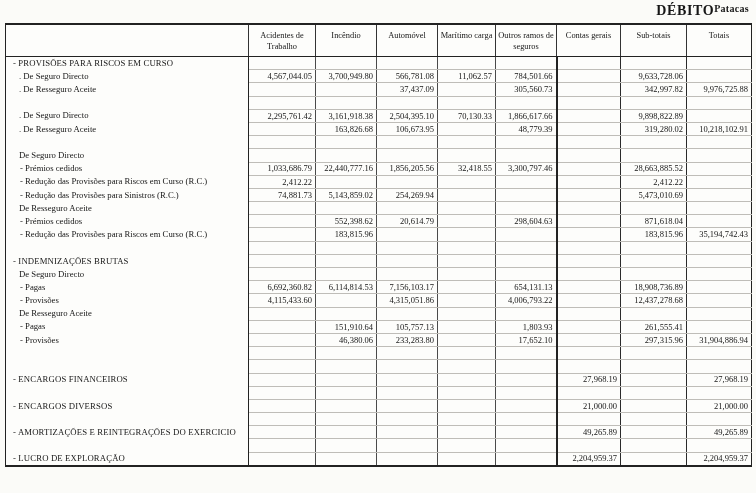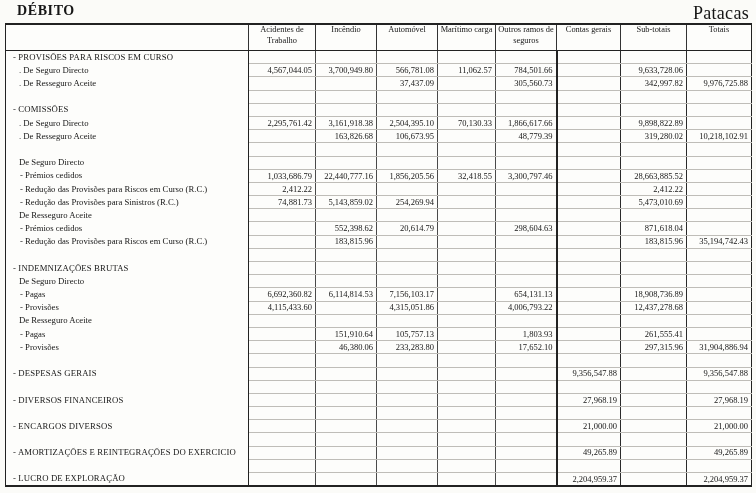--- a/index.html
+++ b/index.html
@@ -3,35 +3,35 @@
 <meta charset="utf-8">
 <style>
   html,body{margin:0;padding:0;}
   body{
     width:756px;height:493px;overflow:hidden;
     background:#fbfbf8;color:#161616;
     font-family:"Liberation Serif","DejaVu Serif",serif;
   }
   .topbar{
     box-sizing:border-box;height:23px;width:756px;
-    display:flex;justify-content:space-between;align-items:flex-start;
+    display:flex;justify-content:flex-end;align-items:flex-start;
     padding:3px 7px 0 17px;
   }
   .page-title{font-size:14px;font-weight:bold;letter-spacing:0.6px;}
-  .currency-label{font-size:18px;letter-spacing:0.3px;}
+  .currency-label{font-size:10px;letter-spacing:0.3px;font-weight:bold;}
 
   table.fin{
     border-collapse:collapse;table-layout:fixed;
     margin-left:5px;width:746px;
     border:1.6px solid #222;border-top-width:2px;border-bottom-width:2.5px;
     background:#fdfdfb;
   }
   thead th{
     font-weight:normal;font-size:8.4px;line-height:1.3;
-    text-align:center;vertical-align:top;padding:0 1px 0 1px;
+    text-align:center;vertical-align:top;padding:6px 1px 0 1px;
     height:25px;border-left:1px solid #333;border-bottom:1.8px solid #222;
   }
   thead th.lab{border-left:none;}
   td{font-size:8.7px;line-height:1;height:12.2px;padding:0;overflow:hidden;white-space:nowrap;}
   td.label{
     padding-left:7px;border-right:1.5px solid #222;
     text-align:left;
   }
   td.num{
     border-left:1px solid #4a4a4a;border-bottom:1px solid #bfbdb8;
@@ -115,31 +115,20 @@
         <td class="label"></td>
         <td class="num col0"></td>
         <td class="num col1"></td>
         <td class="num col2"></td>
         <td class="num col3"></td>
         <td class="num col4"></td>
         <td class="num col5"></td>
         <td class="num col6"></td>
         <td class="num col7"></td>
       </tr>
-      <tr class="row-section">
-        <td class="label">- COMISSÕES</td>
-        <td class="num col0"></td>
-        <td class="num col1"></td>
-        <td class="num col2"></td>
-        <td class="num col3"></td>
-        <td class="num col4"></td>
-        <td class="num col5"></td>
-        <td class="num col6"></td>
-        <td class="num col7"></td>
-      </tr>
       <tr class="row-item">
         <td class="label">. De Seguro Directo</td>
         <td class="num col0">2,295,761.42</td>
         <td class="num col1">3,161,918.38</td>
         <td class="num col2">2,504,395.10</td>
         <td class="num col3">70,130.33</td>
         <td class="num col4">1,866,617.66</td>
         <td class="num col5"></td>
         <td class="num col6">9,898,822.89</td>
         <td class="num col7"></td>
@@ -335,44 +324,33 @@
         <td class="label"></td>
         <td class="num col0"></td>
         <td class="num col1"></td>
         <td class="num col2"></td>
         <td class="num col3"></td>
         <td class="num col4"></td>
         <td class="num col5"></td>
         <td class="num col6"></td>
         <td class="num col7"></td>
       </tr>
-      <tr class="row-section">
-        <td class="label">- DESPESAS GERAIS</td>
-        <td class="num col0"></td>
-        <td class="num col1"></td>
-        <td class="num col2"></td>
-        <td class="num col3"></td>
-        <td class="num col4"></td>
-        <td class="num col5">9,356,547.88</td>
-        <td class="num col6"></td>
-        <td class="num col7">9,356,547.88</td>
-      </tr>
-      <tr class="row-spacer">
-        <td class="label"></td>
-        <td class="num col0"></td>
-        <td class="num col1"></td>
-        <td class="num col2"></td>
-        <td class="num col3"></td>
-        <td class="num col4"></td>
-        <td class="num col5"></td>
-        <td class="num col6"></td>
-        <td class="num col7"></td>
-      </tr>
-      <tr class="row-section">
-        <td class="label">- DIVERSOS FINANCEIROS</td>
+      <tr class="row-spacer">
+        <td class="label"></td>
+        <td class="num col0"></td>
+        <td class="num col1"></td>
+        <td class="num col2"></td>
+        <td class="num col3"></td>
+        <td class="num col4"></td>
+        <td class="num col5"></td>
+        <td class="num col6"></td>
+        <td class="num col7"></td>
+      </tr>
+      <tr class="row-section">
+        <td class="label">- ENCARGOS FINANCEIROS</td>
         <td class="num col0"></td>
         <td class="num col1"></td>
         <td class="num col2"></td>
         <td class="num col3"></td>
         <td class="num col4"></td>
         <td class="num col5">27,968.19</td>
         <td class="num col6"></td>
         <td class="num col7">27,968.19</td>
       </tr>
       <tr class="row-spacer">

